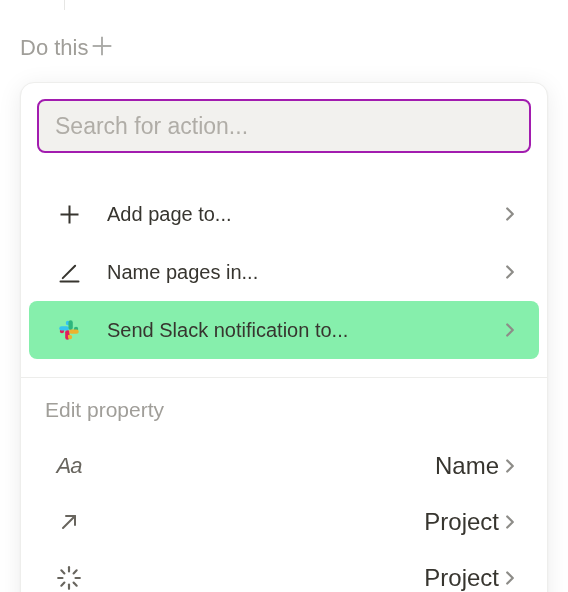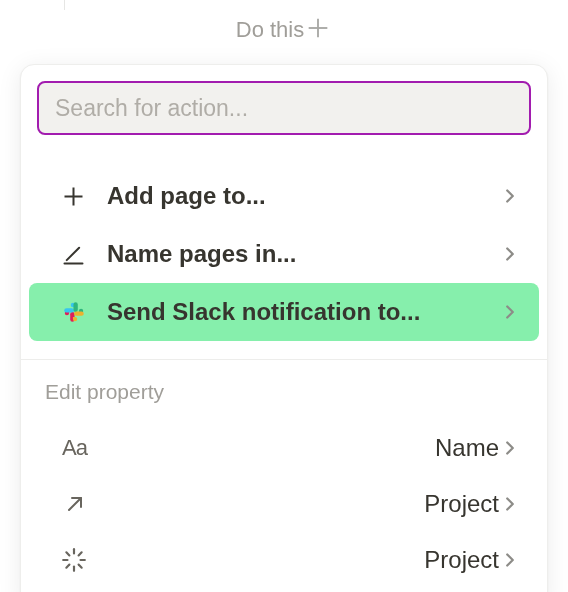--- a/index.html
+++ b/index.html
@@ -9,23 +9,23 @@
     }
     body {
       font-family: -apple-system, BlinkMacSystemFont, "Segoe UI", Helvetica, Arial, sans-serif;
       background: #ffffff;
       width: 568px;
       height: 592px;
       overflow: hidden;
     }
     .top-bar {
       display: flex;
-      justify-content: center;
-      align-items: center;
-      padding: 14px 20px 10px 20px;
+      justify-content: flex-start;
+      align-items: center;
+      padding: 32px 20px 10px 20px;
     }
     .top-bar-divider {
       position: absolute;
       top: 0;
       left: 64px;
       width: 1px;
       height: 10px;
       background: #e6e6e4;
     }
     .do-this-label {
@@ -74,27 +74,28 @@
       margin: 0 8px;
     }
     .action-item.highlighted {
       background: #86efac;
     }
     .icon-slot {
       width: 36px;
       height: 36px;
       display: flex;
       align-items: center;
-      justify-content: flex-end;
+      justify-content: center;
       flex-shrink: 0;
+      font-style: italic;
     }
     .action-label {
-      font-size: 24px;
+      font-size: 20px;
       color: #37352f;
-      font-weight: 700;
+      font-weight: 400;
       margin-left: 20px;
       flex: 1;
     }
     .chevron {
       color: #8d8c88;
       flex-shrink: 0;
     }
     .divider {
       height: 1px;
       background: #ededeb;

